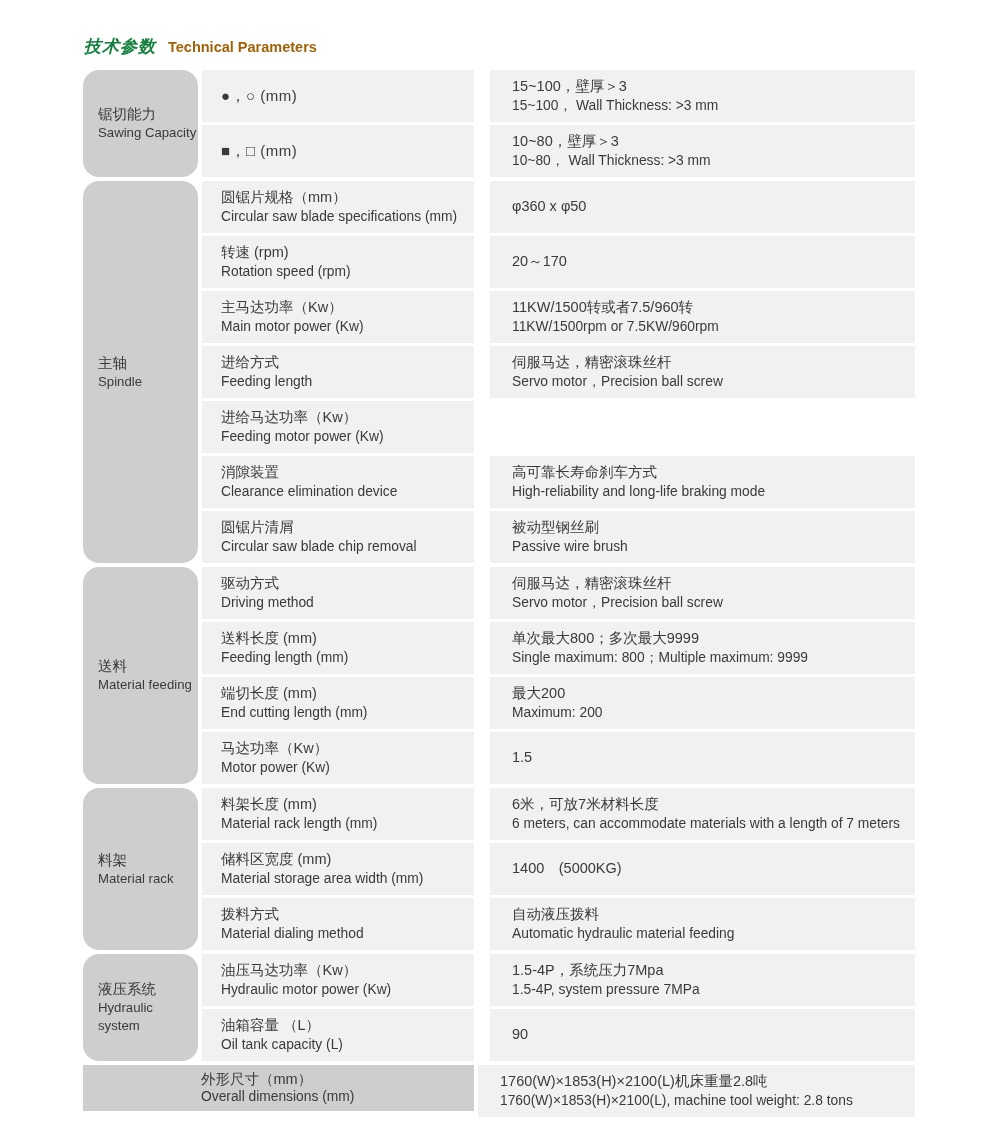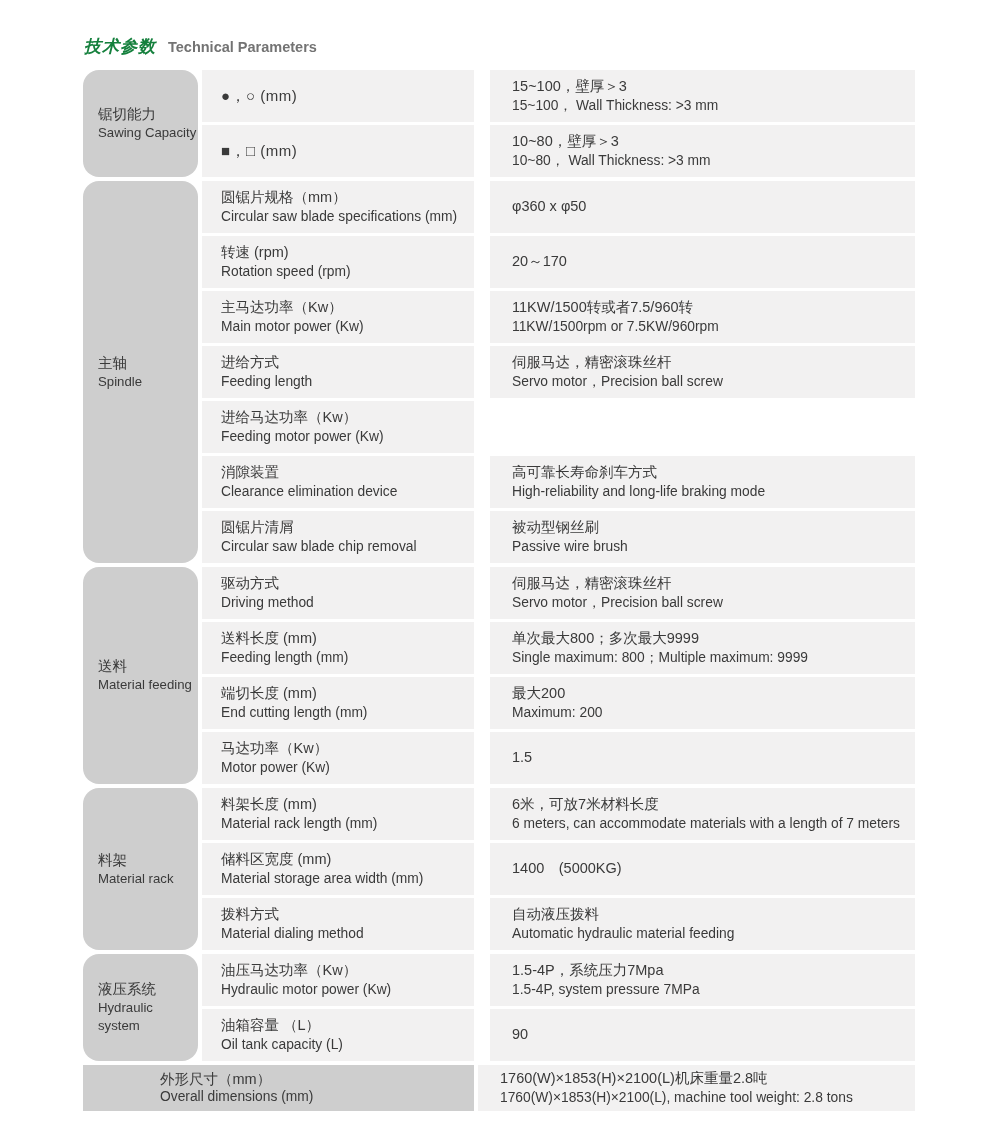--- a/index.html
+++ b/index.html
@@ -2,21 +2,21 @@
 <html><head>
 <meta charset="utf-8">
 <style>
   * { margin:0; padding:0; box-sizing:border-box; }
   html,body { width:1000px; height:1146px; background:#ffffff; overflow:hidden;
     font-family:"Liberation Sans","DejaVu Sans",sans-serif; }
   .page { position:relative; width:1000px; height:1146px; }
 
   .page-title { position:absolute; left:84px; top:35px; display:flex; align-items:baseline; }
   .title-zh { font-size:17px; font-weight:bold; color:#15803d; letter-spacing:1px;font-style:italic; }
-  .title-en { font-size:14.5px; font-weight:bold; color:#737373; margin-left:12px; }
+  .title-en { font-size:14.5px; font-weight:bold; color:#a16207; margin-left:12px; }
 
   .params-table { position:absolute; left:83px; top:70px; width:832px; }
 
   .section { display:flex; gap:4px; margin-bottom:4px; }
   .cat-cell { width:115px; background:#cecece; display:flex; flex-direction:column;
     justify-content:center; padding-left:15px;border-radius:16px; }
   .cat-zh { font-size:14.5px; color:#3a3a3a; line-height:19px; white-space:pre; }
   .cat-en { font-size:13.2px; color:#3a3a3a; line-height:18px; white-space:pre; }
 
   .rows { flex:1; display:flex; flex-direction:column; gap:3px; }
@@ -24,23 +24,23 @@
   .cell { background:#f2f1f1; display:flex; flex-direction:column; justify-content:center; }
   .param-cell { width:272px; padding-left:19px; }
   .value-cell { flex:1; padding-left:22px; }
   .line { white-space:pre; color:#3a3a3a; line-height:19.5px; }
   .zh { font-size:14.5px; }
   .en { font-size:13.8px; }
   .sym { font-size:15px; letter-spacing:0.5px; }
 
   .footer-row { display:flex; gap:4px; }
   .footer-left { width:391px; height:46px; background:#cecece; display:flex;
-    flex-direction:column; justify-content:center; padding-left:77px; }
+    flex-direction:column; justify-content:center; padding-left:118px; }
   .footer-left .line { line-height:18.5px; }
-  .footer-value { height:46px; }
+  .footer-value { height:52px; }
   .footer-value .line { line-height:19px; }
 </style>
 </head>
 <body>
 
 <div class="page">
   <div class="page-title">
     <span class="title-zh">技术参数</span>
     <span class="title-en">Technical Parameters</span>
   </div>

